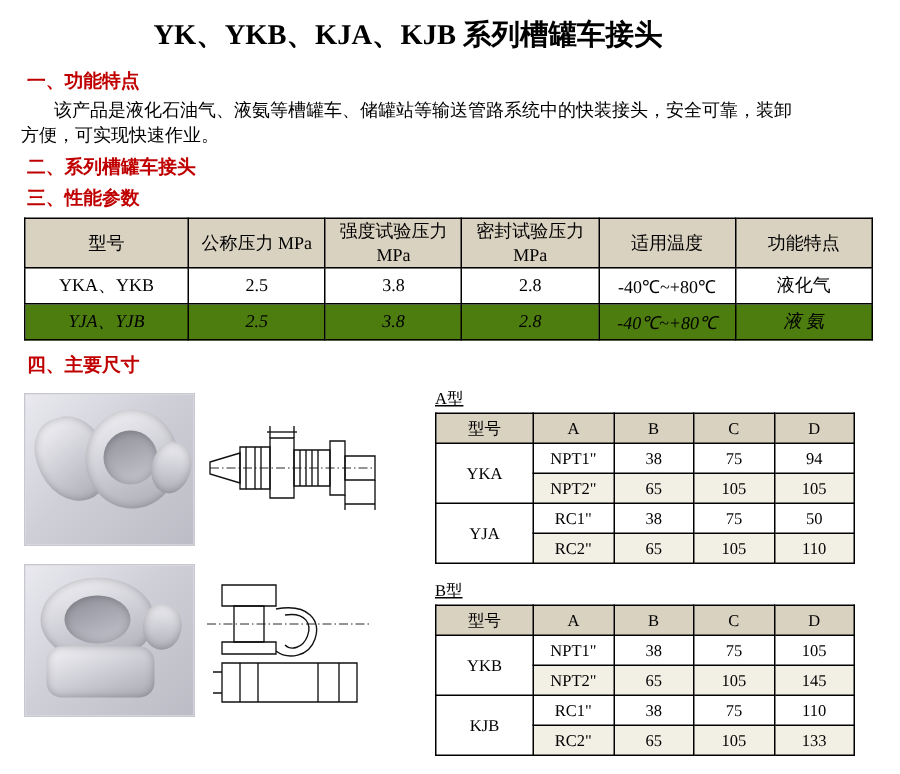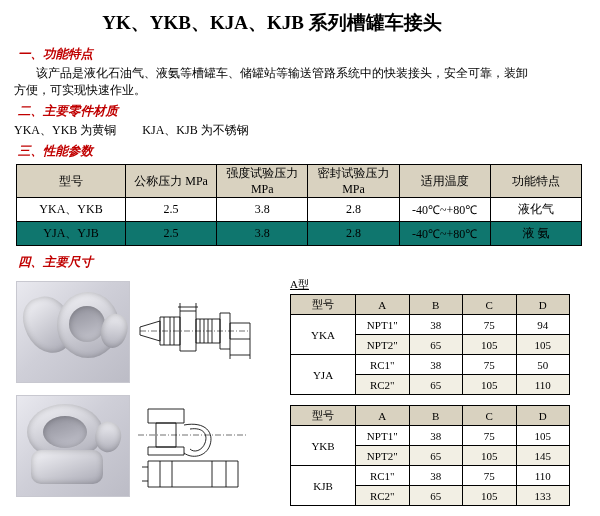--- a/index.html
+++ b/index.html
@@ -29,21 +29,20 @@
     padding-top: 10px;
     padding-bottom: 6px;
     color: #000;
   }
   .section-head {
     color: #c00000;
     font-weight: bold;
     font-size: 12.5px;
     font-family: "Liberation Sans", sans-serif;
     margin: 4px 0 2px 18px;
-    font-style: italic;
   }
   .body-text {
     font-size: 12px;
     line-height: 17px;
     margin: 0 14px 0 14px;
     text-indent: 0;
     font-family: Liberation Sans, sans-serif;
   }
   .body-text .indent {
     display: inline-block;
@@ -72,21 +71,22 @@
     font-size: 12px;
     font-family: "Liberation Serif", serif;
     height: 23px;
     padding: 0;
   }
   table.perf thead th {
     background: #d9d2c0;
     font-weight: normal;
   }
   .row-alt td {
-    background: #0f766e;
+    background: #4d7c0f;
+    font-style: italic;
   }
   .col-model { width: 108px; }
 
   
   .dims-wrap {
     position: relative;
     margin-top: 6px;
   }
   .photo {
     width: 112px;
@@ -151,24 +151,21 @@
 </head>
 <body>
 
 <div class="page">
 
   <div class="title">YK、YKB、KJA、KJB 系列槽罐车接头</div>
 
   <div class="section-head">一、功能特点</div>
   <div class="body-text"><span class="indent"></span><span>该产品是液化石油气、液氨等槽罐车、储罐站等输送管路系统中的快装接头，安全可靠，装卸方便，可实现快速作业。</span></div>
 
-  <div class="section-head">二、主要零件材质</div>
-  <div class="mat-line">
-    <span>YKA、YKB 为黄铜</span><span class="gap"></span><span>KJA、KJB 为不锈钢</span>
-  </div>
+  <div class="section-head">二、系列槽罐车接头</div>
 
   <div class="section-head">三、性能参数</div>
 
   <table class="perf">
     <thead>
       <tr>
         <th class="col-model">型号</th>
         <th>公称压力 MPa</th>
         <th>强度试验压力 MPa</th>
         <th>密封试验压力 MPa</th>
@@ -288,20 +285,21 @@
             <path d="M14 66 L104 66 L104 92 L14 92 Z"></path>
             <path d="M26 66 L26 92 M38 66 L38 92 M78 66 L78 92 M92 66 L92 92"></path>
             <path d="M8 72 L14 72 M8 86 L14 86"></path>
             <path d="M4 40 L112 40" stroke-dasharray="6 2 1 2" stroke-width="0.6"></path>
           </g>
         </svg>
       </div>
     </div>
 
     <div class="right-col second">
+      <div class="type-label">B型</div>
       <table class="dim">
         <thead>
           <tr>
             <th class="dim-model">型号</th>
             <th>A</th>
             <th>B</th>
             <th>C</th>
             <th>D</th>
           </tr>
         </thead>

